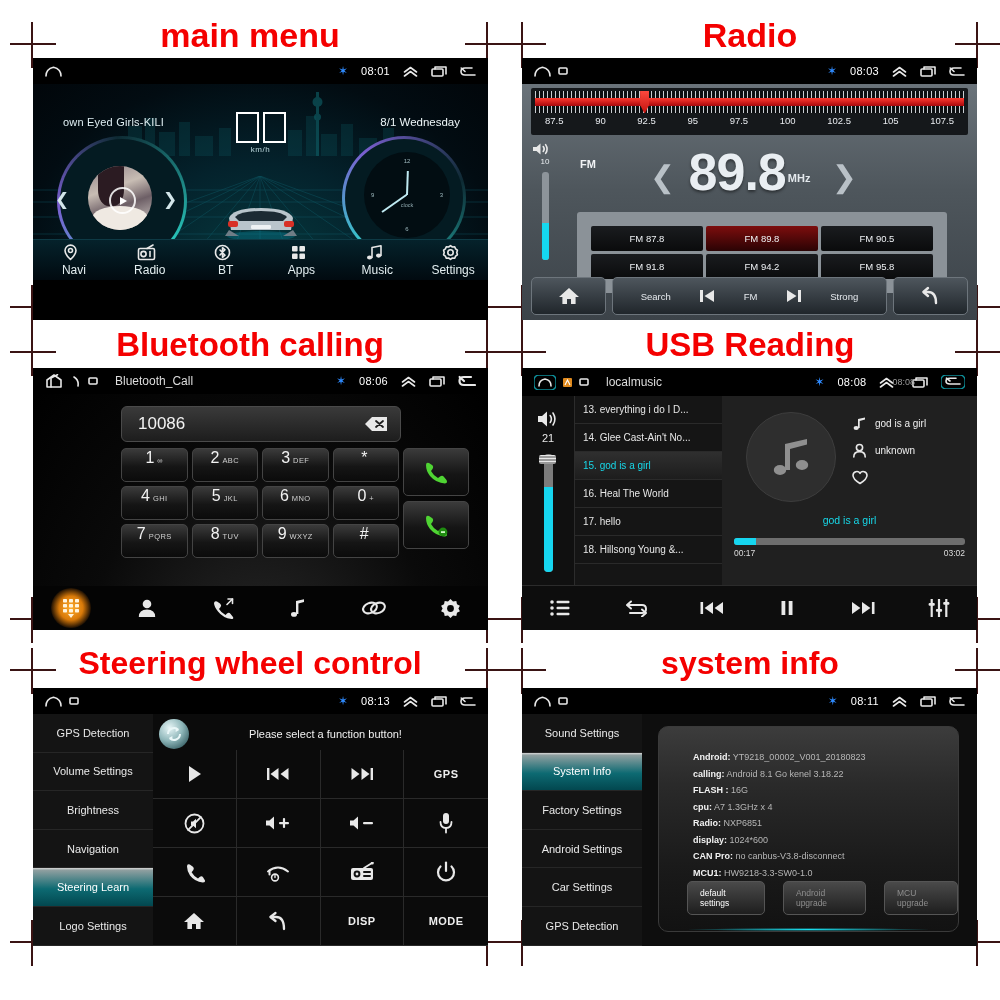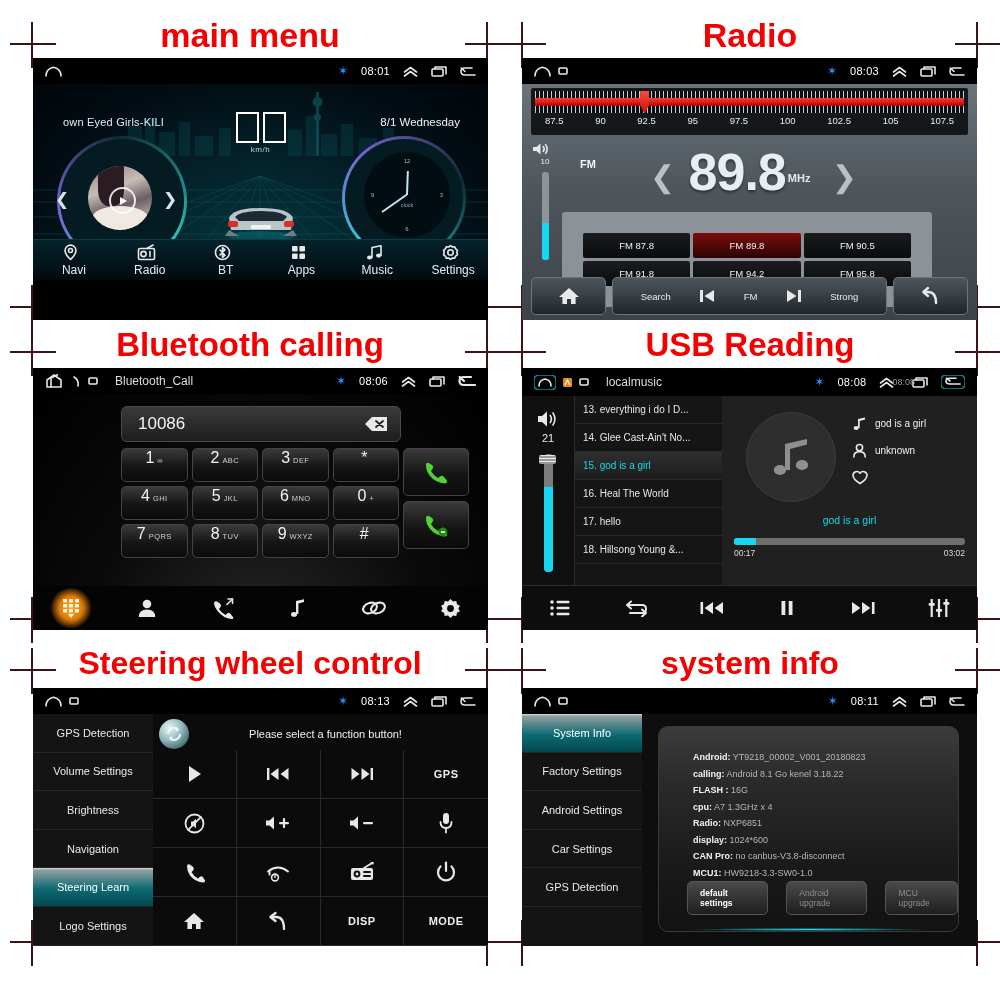--- a/index.html
+++ b/index.html
@@ -90,22 +90,22 @@
   .vol .num{font-size:8px;color:#e9edf0;margin-top:1px;}
   .volbar{position:absolute;left:20px;top:88px;width:7px;height:88px;background:#8d949a;border-radius:3px;overflow:hidden;}
   .volbar i{position:absolute;left:0;bottom:0;width:100%;height:42%;background:#15d8f0;}
   .rd-fm{position:absolute;left:58px;top:74px;font-size:11px;color:#f1f3f5;font-weight:bold;}
   .rd-freq{position:absolute;left:0;top:58px;width:100%;text-align:center;}
   .rd-freq .v{font-size:52px;color:#e9eef2;font-weight:bold;letter-spacing:-1px;
      text-shadow:0 2px 3px rgba(0,0,0,.45);}
   .rd-freq .u{font-size:11px;color:#e3e8ec;font-weight:bold;vertical-align:8px;margin-left:2px;}
   .chev{position:absolute;top:75px;font-size:30px;color:#b9c1c7;font-weight:300;}
   .chev.l{left:128px;} .chev.r{right:120px;}
-  .presets{position:absolute;left:40px;top:128px;width:370px;display:grid;grid-template-columns:repeat(3,1fr);
-     grid-gap:3px;padding:21px;background:#8b9298;border-radius:3px;box-sizing:border-box;}
+  .presets{position:absolute;left:55px;top:128px;width:370px;display:grid;grid-template-columns:repeat(3,1fr);
+     grid-gap:3px;padding:14px;background:#8b9298;border-radius:3px;box-sizing:border-box;}
   .pre{height:25px;border-radius:2px;display:flex;align-items:center;justify-content:center;
      font-size:9.5px;color:#eef1f4;background:linear-gradient(180deg,#1a1c1f,#0a0b0c);}
   .pre.on{background:linear-gradient(180deg,#7d0d0d,#2a0304);}
   .rd-bottom{position:absolute;left:9px;right:9px;bottom:5px;height:38px;display:flex;gap:6px;}
   .rbtn{background:linear-gradient(180deg,#4e565d,#20262b);border-radius:5px;display:flex;
      align-items:center;justify-content:center;border:1px solid #6d757c;}
   .rbtn.side{width:73px;}
   .rbtn.mid{flex:1;justify-content:space-around;padding:0 14px;}
   .rbtn .t{font-size:9.5px;color:#e6eaee;}
 
@@ -187,21 +187,21 @@
   .si-card{position:absolute;left:136px;top:12px;right:18px;bottom:14px;border-radius:10px;
      background:linear-gradient(180deg,#3c3c3c 0%,#2a2a2a 28%,#1a1a1a 68%,#121212 100%);
      border:1px solid #3a3a3a;}
   .si-rows{position:absolute;left:34px;top:18px;margin-top:7px;}
   .si-row{font-size:9px;margin-bottom:6.5px;white-space:nowrap;}
   .si-row b{color:#f2f2f2;font-weight:bold;}
   .si-row span{color:#b6b6b6;}
   .si-btns{position:absolute;left:28px;bottom:16px;display:flex;gap:18px;}
   .si-btn{padding:6px 12px;border-radius:5px;font-size:8.5px;
      background:linear-gradient(180deg,#4a4a4a,#1e1e1e);border:1px solid #555;}
-  .si-btn.pri{color:#fff;font-weight:bold;}
+  .si-btn.pri{color:#fff;font-weight:normal;}
   .si-btn.sec{color:#8e8e8e;}
   .si-glow{position:absolute;left:10%;right:10%;bottom:0;height:3px;
      background:radial-gradient(ellipse at center,#19e0f0 0%,rgba(25,224,240,0) 72%);}
 </style>
 </head>
 <body>
 
 <div class="sheet">
 
   <div class="cmark" style="left:10px;top:22px;"></div>
@@ -1083,20 +1083,21 @@
             <svg width="16" height="11" viewBox="0 0 16 11">
               <path class="ic" d="M15 9 L5 9 Q1 9 1 5.5 Q1 2 5 2 L12 2"></path>
               <path class="ic" d="M5 5.5 L1.2 2"></path>
             </svg>
           </span>
       </div>
     </div>
 
     <div class="si-body">
       <div class="sidemenu">
+        <div class="smi">Sound Settings</div>
         <div class="smi on">System Info</div>
         <div class="smi">Factory Settings</div>
         <div class="smi">Android Settings</div>
         <div class="smi">Car Settings</div>
         <div class="smi">GPS Detection</div>
       </div>
 
       <div class="si-card">
         <div class="si-rows">
           <div class="si-row"><b>Android:</b> <span>YT9218_00002_V001_20180823</span></div>

